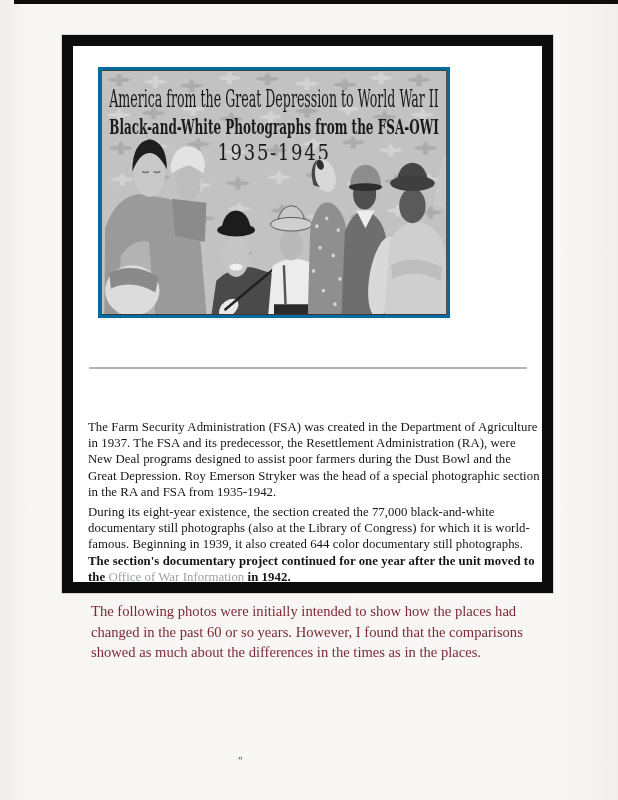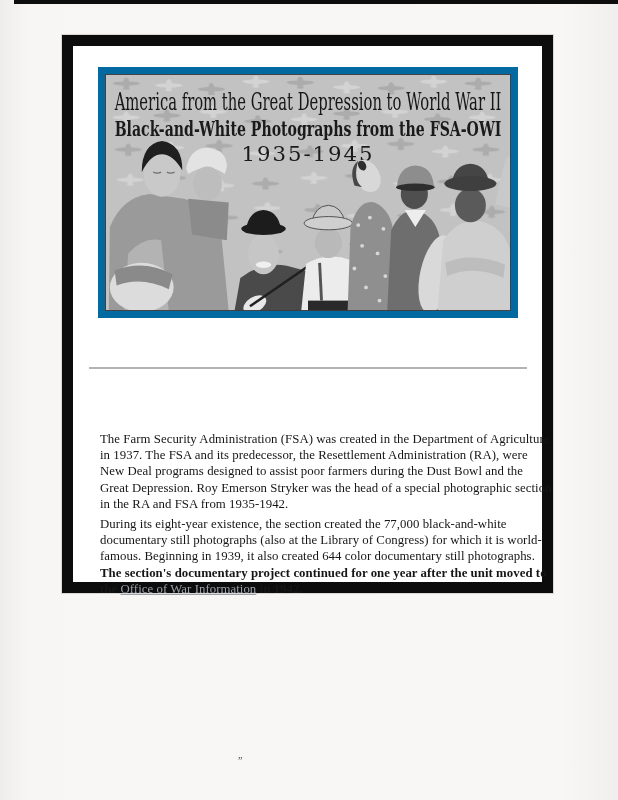--- a/index.html
+++ b/index.html
@@ -20,22 +20,22 @@
   }
   .frame {
     position: absolute; left: 62px; top: 35px;
     width: 469px; height: 536px;
     border: 11px solid #0c0c0c;
     background: #ffffff;
     box-shadow: 0 0 0 1px #d8d7d5;
   }
   .banner {
     position: absolute; left: 25px; top: 21px;
-    width: 420px; height: 251px;
-    border: 7px solid #0369a1;
+    width: 352px; height: 251px;
+    border: 3px solid #0369a1;
     box-sizing: border-box;
     background: #c2c2c2;
   }
   .banner svg { display: block; width: 100%; height: 100%; }
   .rule {
     position: absolute; left: 16px; top: 321px; width: 438px;
     border: none; border-top: 2px solid #b4b3b1;
     margin: 0; height: 0;
   }
   .heading {
@@ -44,28 +44,28 @@
     font-family: "Liberation Sans", sans-serif;
     font-size: 19px; font-weight: bold; color: #1d1d1d;
     letter-spacing: 0.2px;
   }
   .heading .quote {
     font-family: "Liberation Serif", serif;
     font-size: 13px; font-weight: bold;
     vertical-align: 7px; margin-right: 3px; color: #2a2a2a;
   }
   .para {
-    position: absolute; left: 15px; width: 452px; margin: 12px;
+    position: absolute; left: 15px; width: 452px; margin: 0;
     font-size: 12.8px; line-height: 16.2px; color: #161616;
     letter-spacing: 0.05px;
   }
   .para-1 { top: 373px; }
   .para-2 { top: 458px; }
   .para .bold { font-weight: bold; }
-  .para .link { text-decoration: underline; cursor: pointer; }
+  .para .link { cursor: pointer; }
   .caption {
     position: absolute; left: 91px; top: 601px; width: 442px; margin: 0;
     font-size: 14.6px; line-height: 20.6px;
   }
   .footer-mark {
     position: absolute; left: 238px; top: 755px;
     font-size: 10px; color: #3a3a3a; letter-spacing: 0.5px;
   }
 </style>
 </head>
@@ -220,16 +220,17 @@
 
     <hr class="rule">
 
 
     <p class="para para-1">The Farm Security Administration (FSA) was created in the Department of Agriculture in 1937. The FSA and its predecessor, the Resettlement Administration (RA), were New Deal programs designed to assist poor farmers during the Dust Bowl and the Great Depression. Roy Emerson Stryker was the head of a special photographic section in the RA and FSA from 1935-1942.</p>
 
     <p class="para para-2"><span>During its eight-year existence, the section created the 77,000 black-and-white documentary still photographs (also at the Library of Congress) for which it is world-famous. Beginning in 1939, it also created 644 color documentary still photographs. </span><span class="bold">The section's documentary project continued for one year after the unit moved to the </span><a class="link" style="color:#9aa1a8;">Office of War Information</a><span class="bold"> in 1942.</span></p>
 
   </div>
 
+  <p class="caption" style="color:#7b2a35;">The following photos were initially intended to show how the places had changed in the past 60 or so years.  However, I found that the comparisons showed as much about the differences in the times as in the places.</p>
 
   <div class="footer-mark">”</div>
 
 </div>
 
 </body></html>

